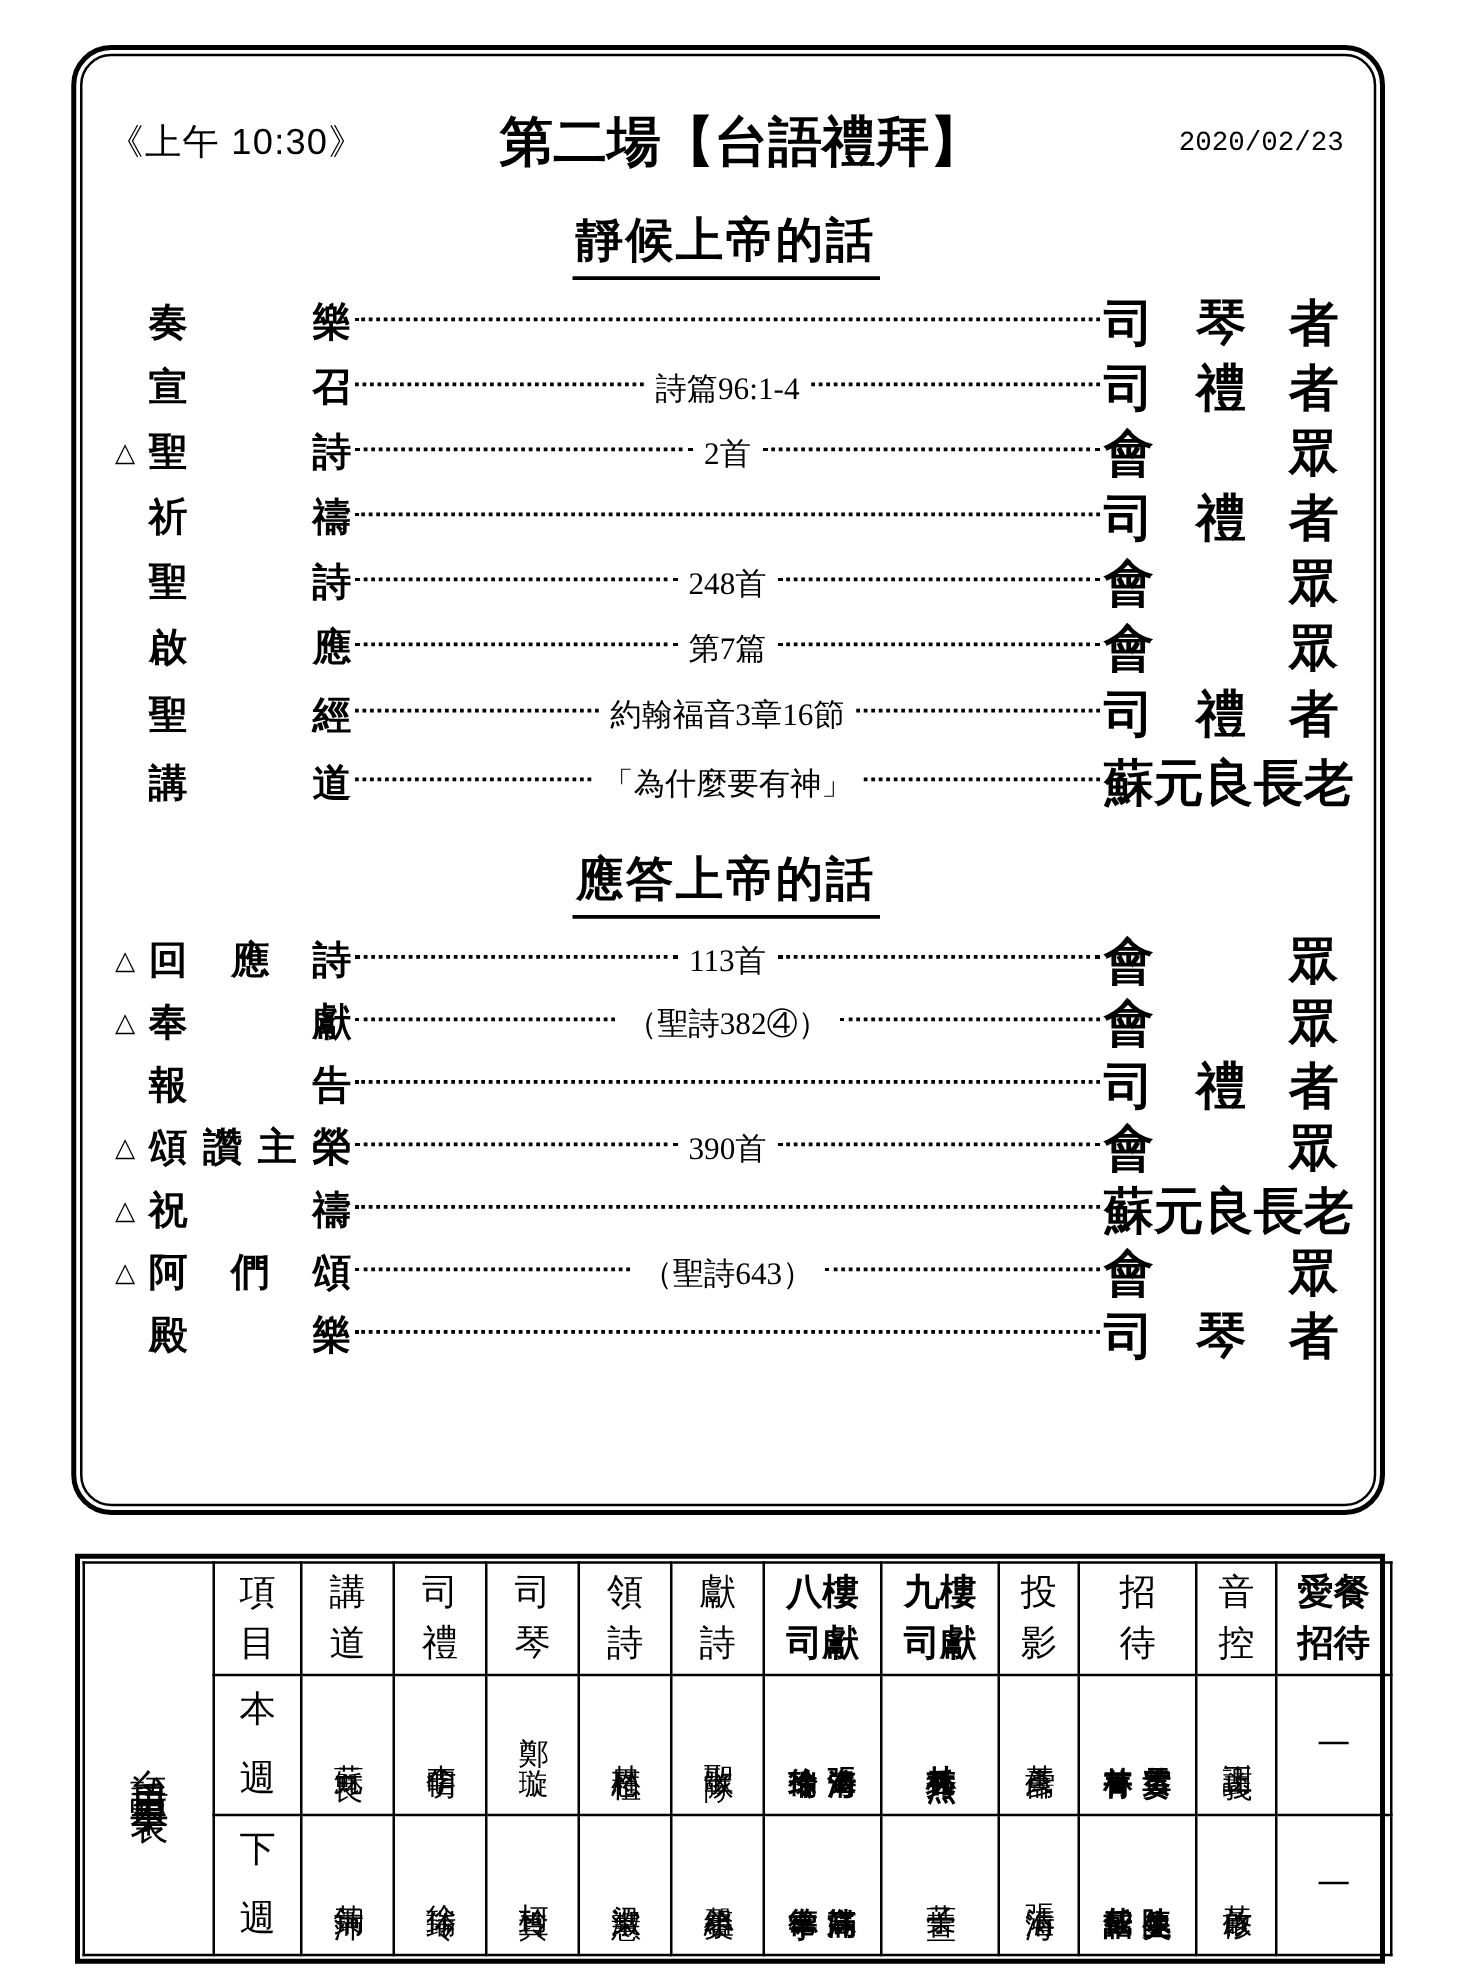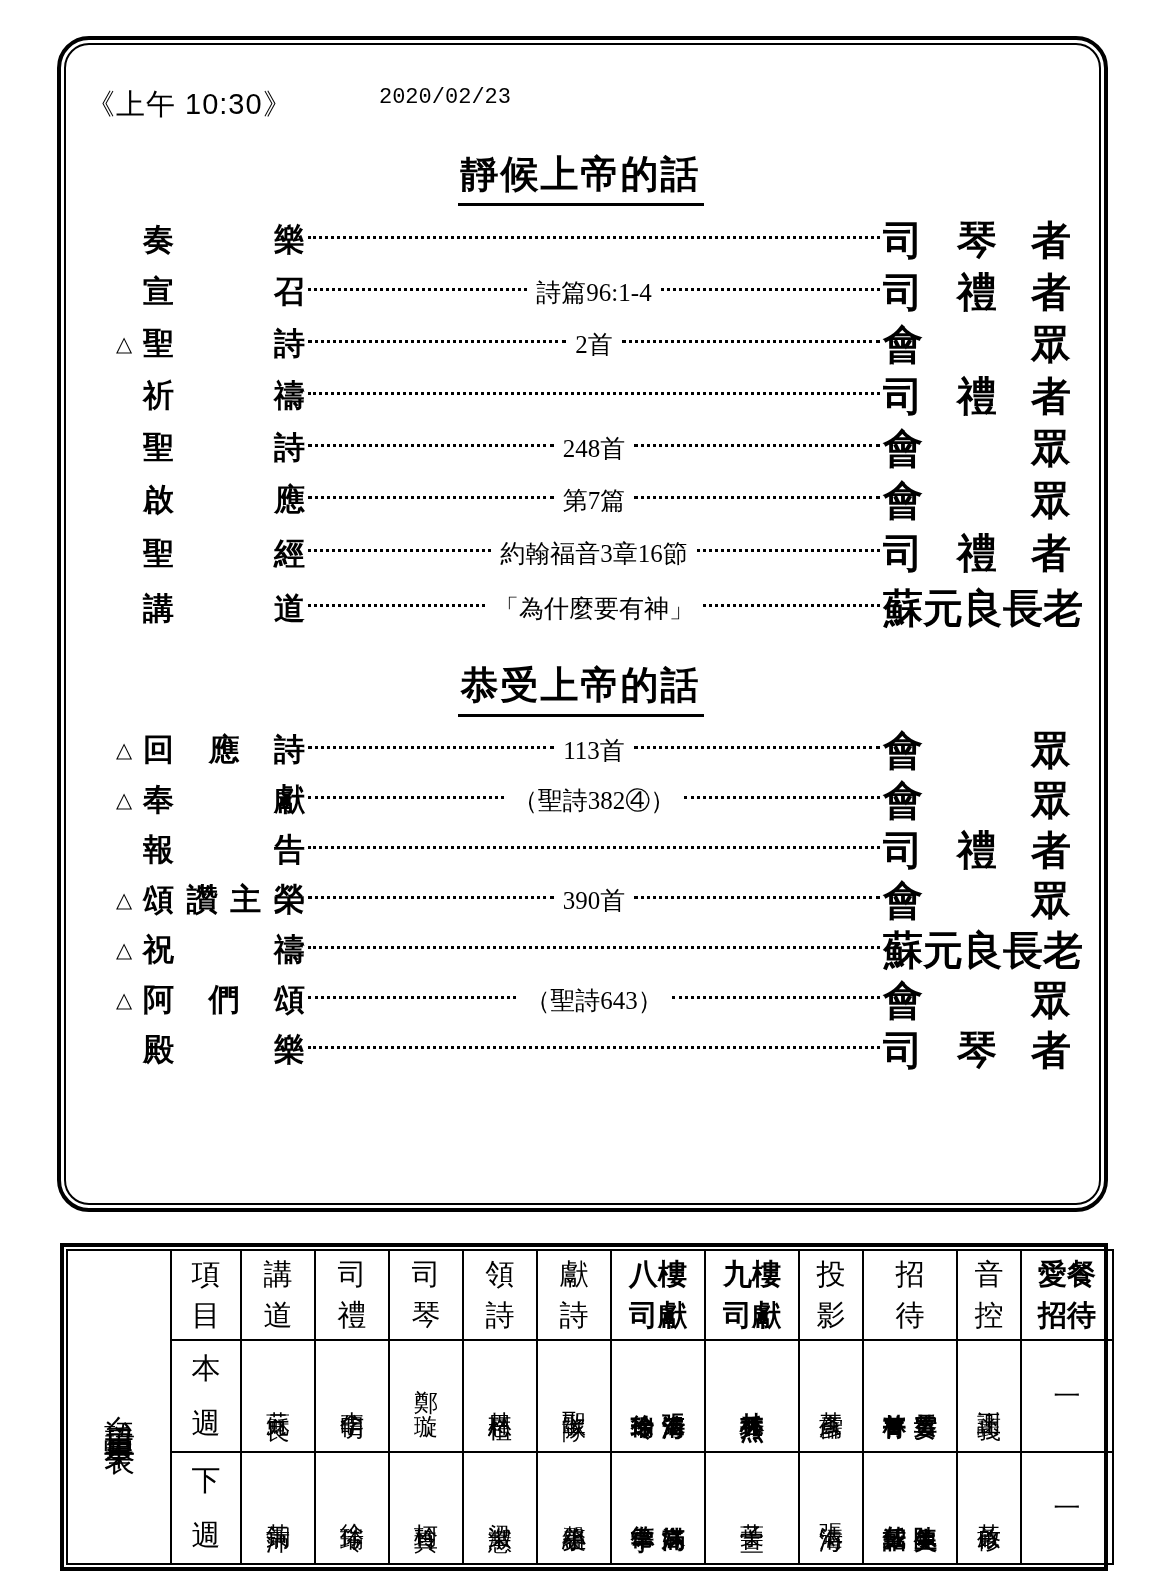--- a/index.html
+++ b/index.html
@@ -15,32 +15,32 @@
     width:1051px; height:1176px;
     border:4px solid #000; border-radius:32px;
     box-sizing:border-box; padding:3px;
   }
   .ibox {
     width:100%; height:100%;
     border:2px solid #000; border-radius:25px;
     box-sizing:border-box; padding:30px 24px 0 20px;
     overflow:hidden;
   }
-  .hd { display:flex; align-items:flex-start; margin-top:10px; }
+  .hd { display:flex; align-items:center; margin-top:10px; }
   .hd-time  { width:225px; font-size:29px; letter-spacing:1px; }
   .hd-title { flex:1; text-align:center; font-size:43px; font-weight:bold; }
   .hd-date  { width:200px; text-align:right; font-size:22px;font-family:Liberation Mono, monospace; }
 
   .sechead { text-align:center; margin-top:24px; margin-bottom:8px; }
   .sechead span {
     display:inline-block; font-size:38px; font-weight:bold;
     border-bottom:3px solid #000; padding:0 3px 3px; letter-spacing:2px;
   }
 
-  .prow { display:flex; align-items:center; height:52px; padding:0 4px 0 6px;margin-left:24px; }
+  .prow { display:flex; align-items:center; height:52px; padding:0 4px 0 6px; }
   .sec2 .prow { height:55px;align-items:center; }
   .sec3 .prow { height:50px; }
   .pfx   { width:27px; font-size:21px; }
   .plabel{
     width:162px; font-size:31px; font-weight:bold;
     text-align:justify; text-align-last:justify; white-space:nowrap;
   }
   .lead  { flex:1; border-bottom:3.5px dotted #000; margin:0 3px; transform:translateY(-3px); }
   .pnote {
     font-family:Liberation Serif, serif; font-size:25px;
@@ -86,20 +86,21 @@
   .dash { font-family:"Liberation Serif", serif; font-size:27px; }
 </style>
 </head>
 <body>
 
 <div class="obox">
   <div class="ibox">
 
     <div class="hd">
       <span class="hd-time">《上午 10:30》</span>
+      <span class="hd-title">第二場【台語禮拜】</span>
       <span class="hd-date">2020/02/23</span>
     </div>
 
     <div class="sechead"><span>靜候上帝的話</span></div>
     <div class="sec1">
       <div class="prow">
         <span class="pfx"></span>
         <span class="plabel">奏樂</span>
         <span class="lead"></span>
         <span class="prole">司琴者</span>
@@ -156,21 +157,21 @@
       <div class="prow">
         <span class="pfx"></span>
         <span class="plabel">講道</span>
         <span class="lead"></span>
         <span class="pnote">「為什麼要有神」</span>
         <span class="lead"></span>
         <span class="prole">蘇元良長老</span>
       </div>
     </div>
 
-    <div class="sechead"><span>恭受上帝的話</span></div>
+    <div class="sechead"><span>應答上帝的話</span></div>
     <div class="sec3">
       <div class="prow">
         <span class="pfx">△</span>
         <span class="plabel">回應詩</span>
         <span class="lead"></span>
         <span class="pnote">113首</span>
         <span class="lead"></span>
         <span class="prole">會眾</span>
       </div>
       <div class="prow">

